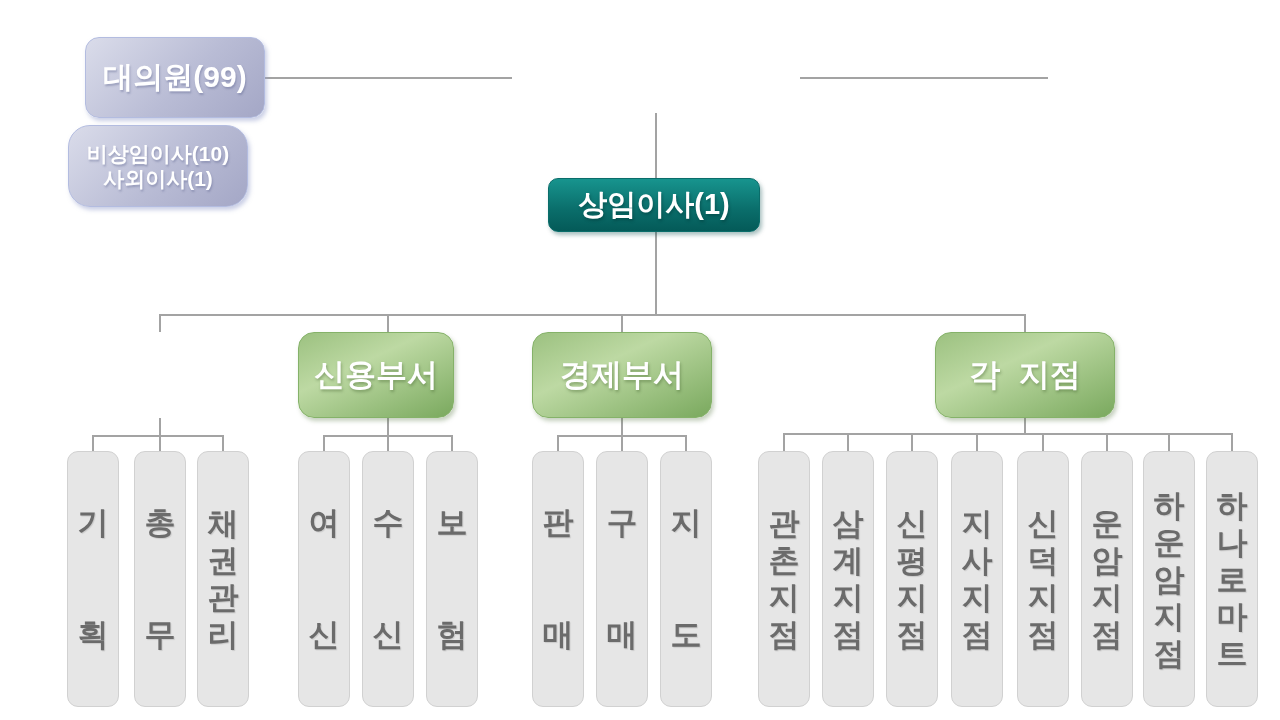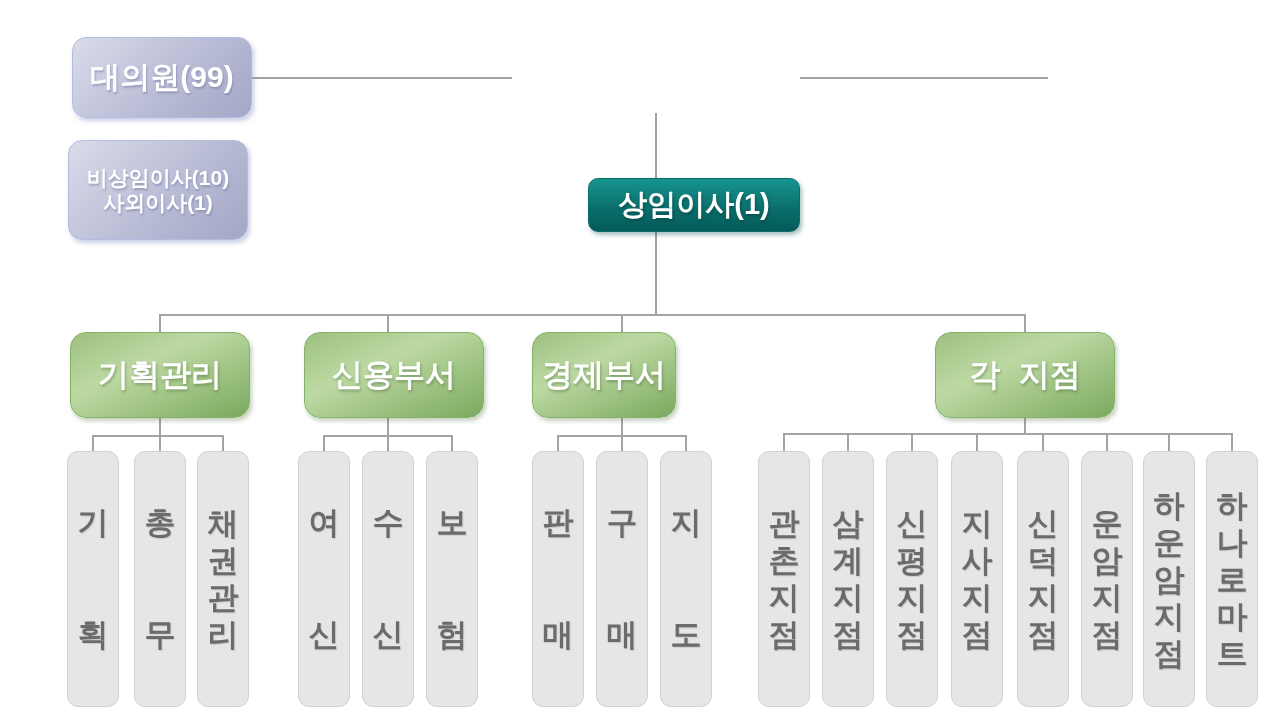--- a/index.html
+++ b/index.html
@@ -20,21 +20,21 @@
   .chairman{
     background:linear-gradient(135deg,#8387e4 0%,#a9adee 45%,#d2d5f8 100%);
     border:1px solid #9aa0ea;border-radius:14px;
     box-shadow:2px 3px 4px rgba(140,150,215,.5);
     font-size:29px;text-shadow:1px 2px 3px rgba(70,75,140,.4);
   }
   .teal{
     background:linear-gradient(180deg,#17948e 0%,#0a6d6a 60%,#045a58 100%);
     border:1px solid #0a6d6a;border-radius:10px;
     box-shadow:2px 3px 4px rgba(0,70,70,.35);
-    font-size:29px;text-shadow:1px 2px 3px rgba(0,50,50,.45);margin-left:40px;
+    font-size:29px;text-shadow:1px 2px 3px rgba(0,50,50,.45);
   }
   .dept{
     background:linear-gradient(155deg,#9cc180 0%,#bdd9a3 38%,#7aa95e 100%);
     border:1px solid #85b269;border-radius:16px;
     box-shadow:2px 3px 4px rgba(90,120,70,.35);
     font-size:31px;text-shadow:1px 2px 3px rgba(60,90,40,.4);
   }
   .col{
     position:absolute;top:451px;width:52px;height:256px;
     background:#e6e6e6;border:1px solid #d1d1d1;border-radius:11px;
@@ -87,32 +87,31 @@
   <div class="hl" style="left:783px;top:433px;width:449px;"></div>
   <div class="vl" style="left:783px;top:433px;height:18px;"></div>
   <div class="vl" style="left:847px;top:433px;height:18px;"></div>
   <div class="vl" style="left:911px;top:433px;height:18px;"></div>
   <div class="vl" style="left:976px;top:433px;height:18px;"></div>
   <div class="vl" style="left:1042px;top:433px;height:18px;"></div>
   <div class="vl" style="left:1106px;top:433px;height:18px;"></div>
   <div class="vl" style="left:1168px;top:433px;height:18px;"></div>
   <div class="vl" style="left:1231px;top:433px;height:18px;"></div>
 
-  <div class="box lav" style="left:72px;top:37px;width:180px;height:81px;">대의원(99)</div>
+  <div class="box lav" style="left:85px;top:37px;width:180px;height:81px;">대의원(99)</div>
 
 
 
-  <div class="box lav two-line" style="left:68px;top:140px;width:180px;height:100px;">비상임이사(10)
+  <div class="box lav two-line" style="left:68px;top:125px;width:180px;height:82px;border-radius:22px;">비상임이사(10)
 사외이사(1)</div>
 
   <div class="box teal" style="left:548px;top:178px;width:212px;height:54px;">상임이사(1)</div>
 
-  <div class="box dept" style="left:70px;top:332px;width:180px;height:86px;">기획관리</div>
-  <div class="box dept" style="left:298px;top:332px;width:180px;height:86px;margin-left:6px;">신용부서</div>
-  <div class="box dept" style="left:532px;top:332px;width:144px;height:86px;">경제부서</div>
+  <div class="box dept" style="left:298px;top:332px;width:156px;height:86px;">신용부서</div>
+  <div class="box dept" style="left:532px;top:332px;width:180px;height:86px;">경제부서</div>
   <div class="box dept" style="left:935px;top:332px;width:180px;height:86px;font-family:Liberation Mono, monospace;">각 지점</div>
 
   <div class="col c2" style="left:67px;">기
 획</div>
   <div class="col c2" style="left:134px;">총
 무</div>
   <div class="col c4" style="left:197px;">채
 권
 관
 리</div>

